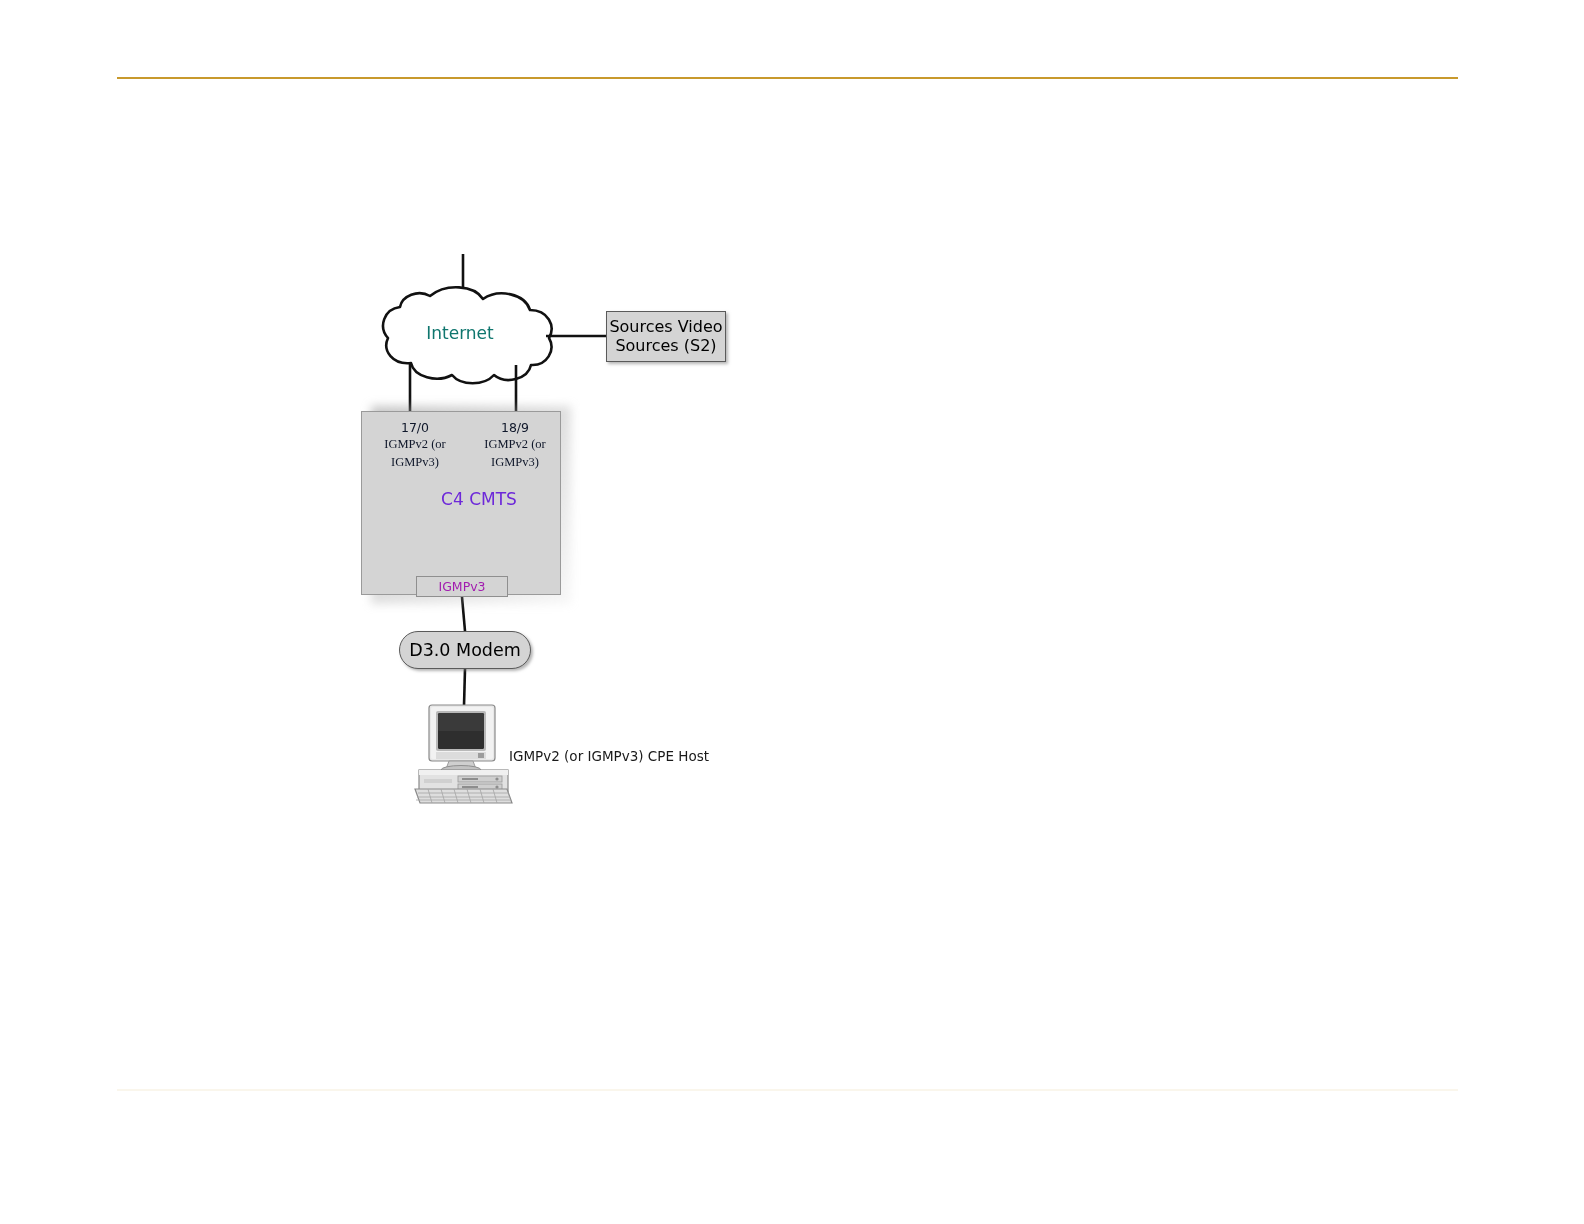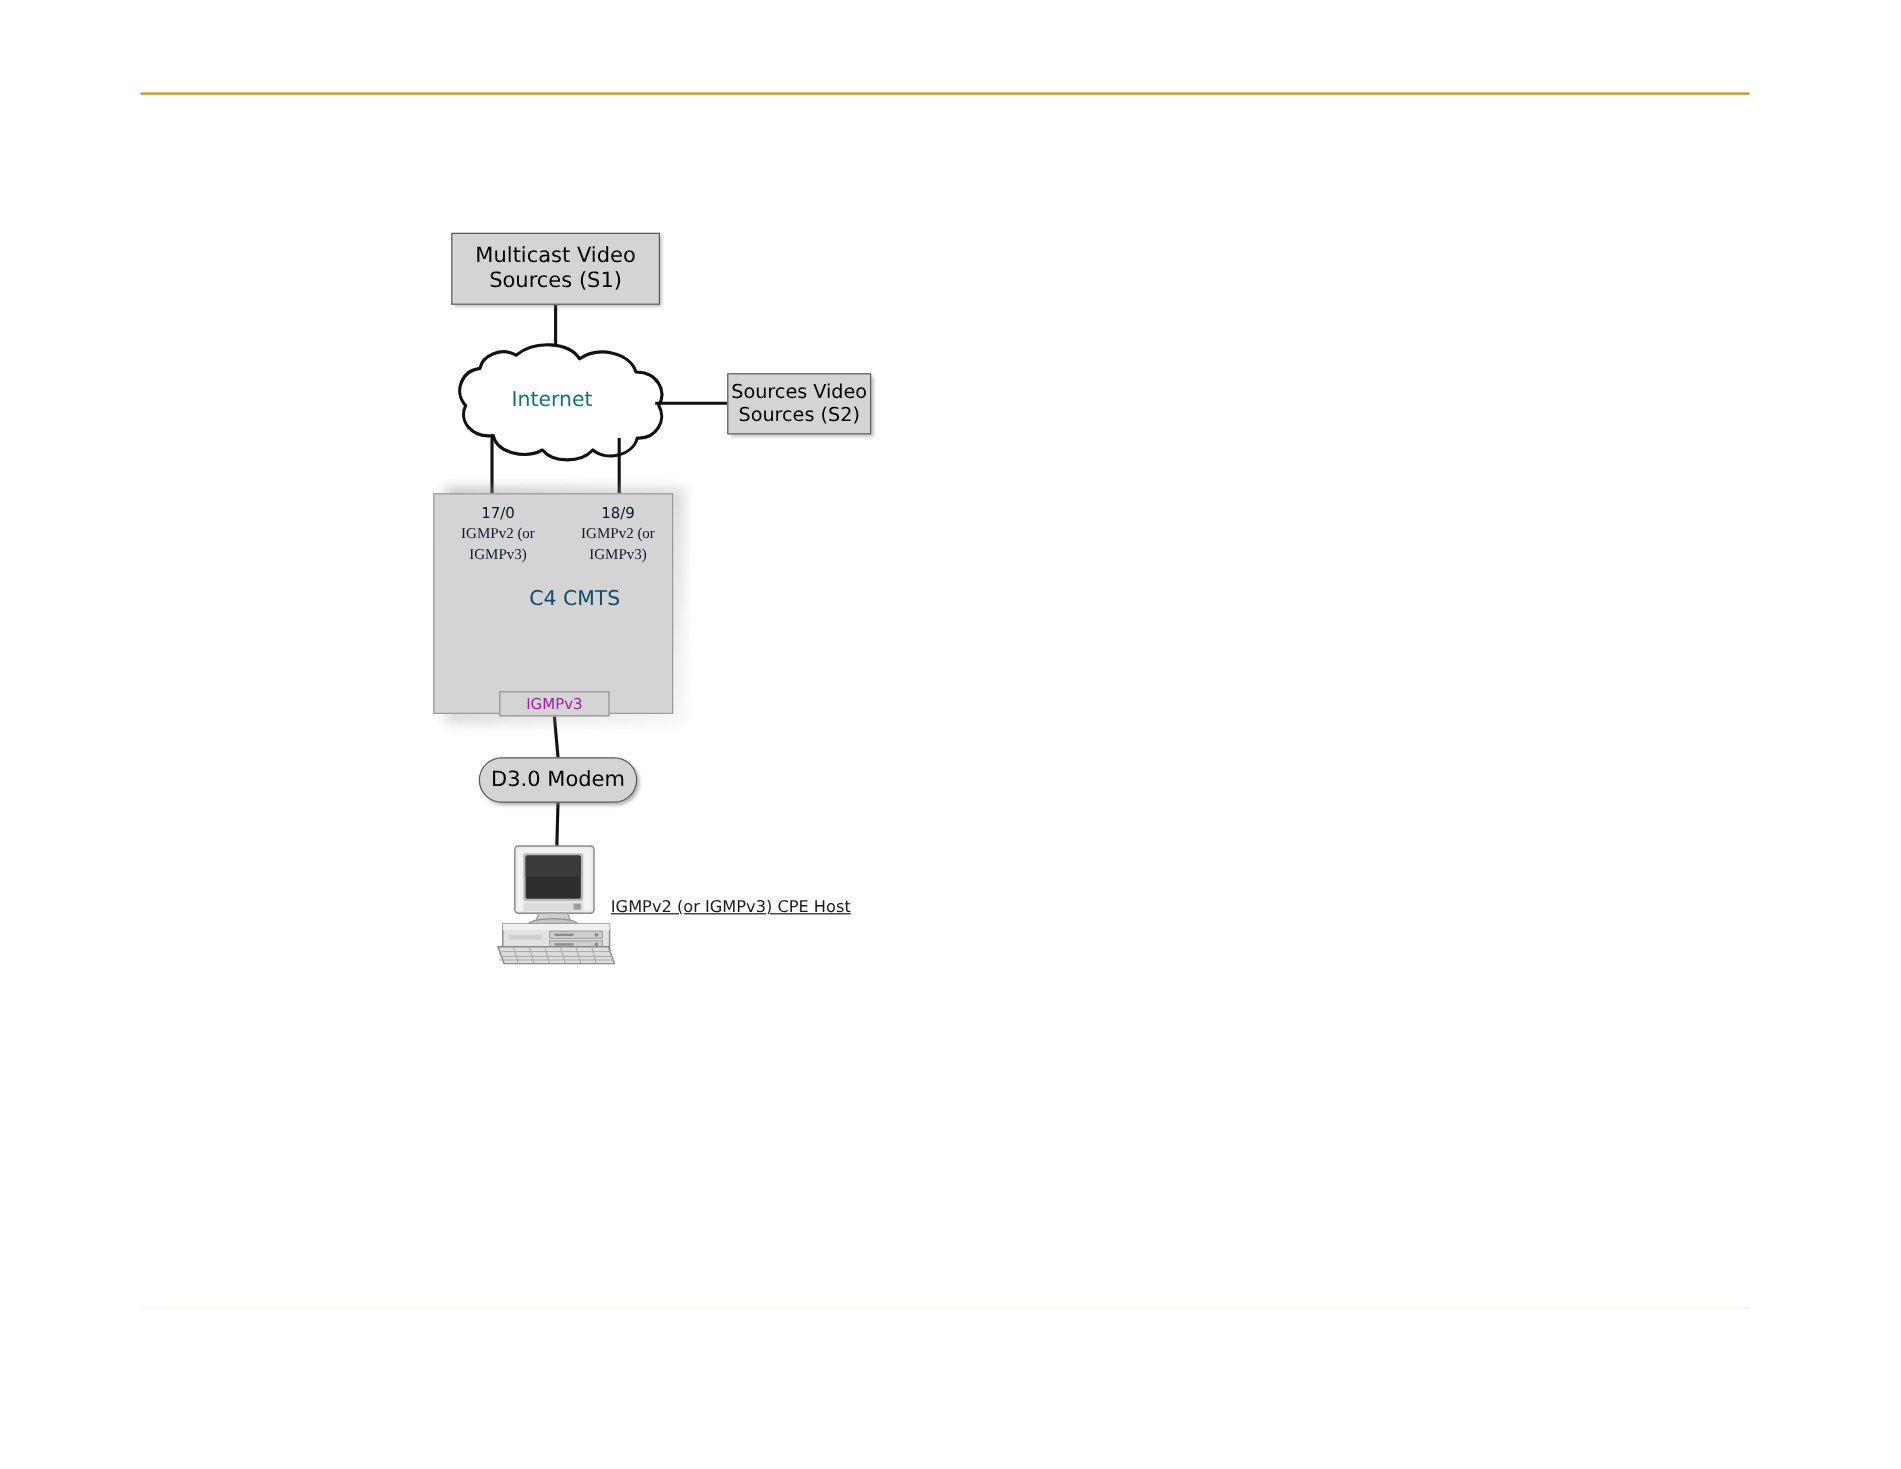--- a/index.html
+++ b/index.html
@@ -104,21 +104,21 @@
     background: #d4d4d4;
     border: 1px solid #9a9a9a;
   }
   #cmts-title {
     position: absolute;
     left: 361px;
     top: 489px;
     width: 236px;
     text-align: center;
     font-size: 17px;
-    color: #0c4a6e;
+    color: #6d28d9;
   }
   .port-label {
     position: absolute;
     width: 100px;
     text-align: center;
     font-size: 12.5px;
     line-height: 1.38;
     color: #0f172a;
   }
   #port-left  { left: 365px; top: 419px; }
@@ -154,21 +154,20 @@
   }
 
   
   #cpe-label {
     position: absolute;
     left: 509px;
     top: 748px;
     font-size: 13.5px;
     color: #1a1a1a;
     white-space: nowrap;
-    text-decoration: underline;
   }
 </style>
 </head>
 <body>
 
 <div class="page-rule top"></div>
 <div class="page-rule bottom"></div>
 
 <div class="diagram">
 
@@ -234,26 +233,20 @@
         <line x1="428" y1="789" x2="432" y2="803"></line>
         <line x1="441" y1="789" x2="445" y2="803"></line>
         <line x1="454" y1="789" x2="458" y2="803"></line>
         <line x1="467" y1="789" x2="471" y2="803"></line>
         <line x1="480" y1="789" x2="484" y2="803"></line>
         <line x1="493" y1="789" x2="497" y2="803"></line>
       </g>
     </g>
   </svg>
 
-  <div id="multicast-box" class="node-box">
-    <span>
-      <span>Multicast Video</span><br>
-      <span>Sources (S1)</span>
-    </span>
-  </div>
 
   <div id="cloud-label">Internet</div>
 
   <div id="unicast-box" class="node-box">
     <span>
       <span>Sources Video</span><br>
       <span>Sources (S2)</span>
     </span>
   </div>
 

